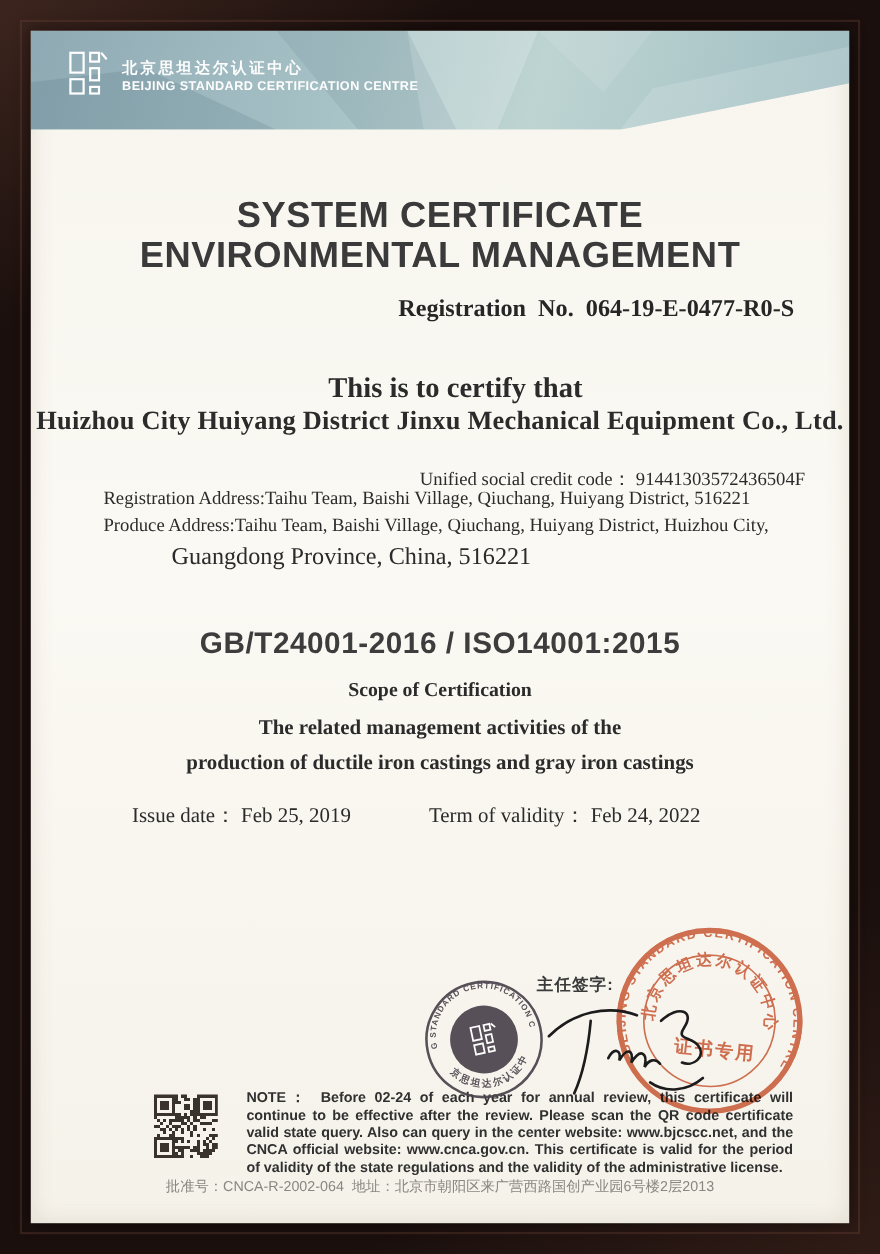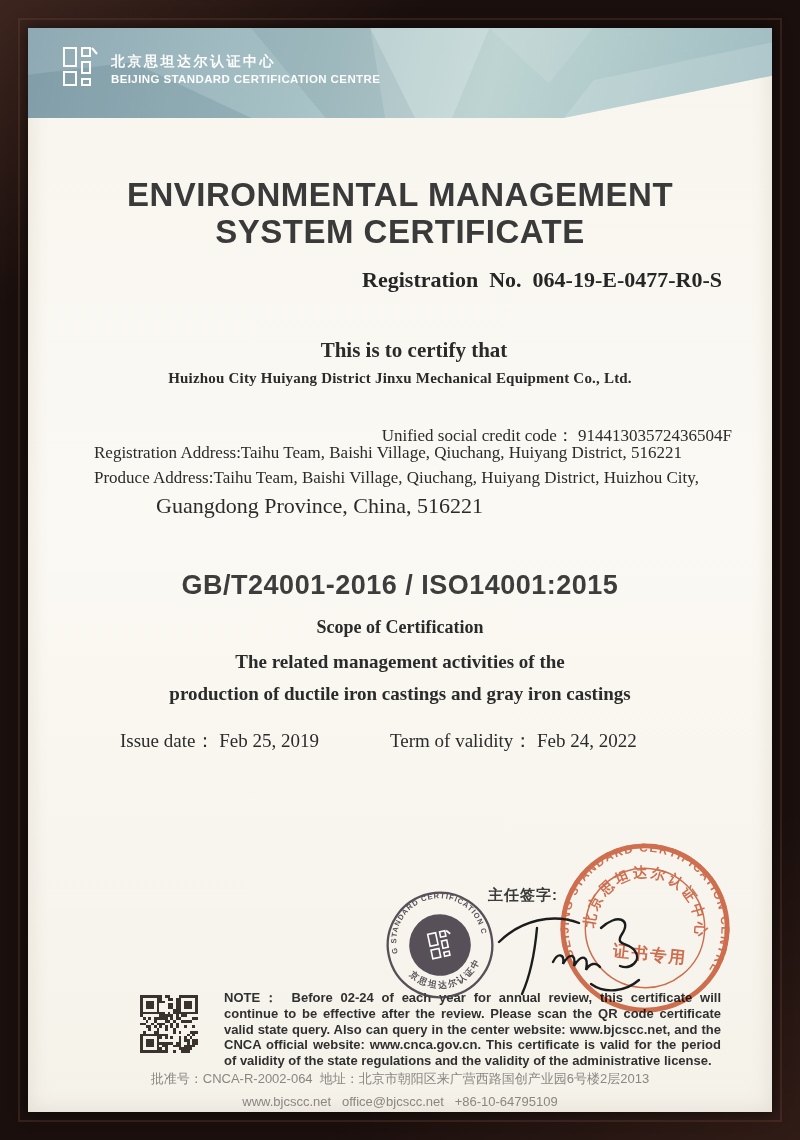--- a/index.html
+++ b/index.html
@@ -47,22 +47,22 @@
 
   
   .abs { position:absolute; }
   .center { left:0; width:100%; text-align:center; }
 
   .title { top:148px; font-family:"Liberation Sans","DejaVu Sans",sans-serif;
     font-weight:bold; font-size:33px; line-height:37px; letter-spacing:.5px; color:#3a3a3a; }
 
   .reg-line { top:239px; right:50px; font-weight:bold; font-size:22px; white-space:pre; color:#262626; }
 
-  .certify-intro { top:310px; font-weight:bold; font-size:21px;padding-left:28px; }
-  .company { top:342px; font-weight:bold; font-size:15px; letter-spacing:.2px; }
+  .certify-intro { top:310px; font-weight:bold; font-size:26px;padding-left:28px; }
+  .company { top:342px; font-weight:bold; font-size:24px; letter-spacing:.2px; }
   .credit  { top:380px; right:40px; font-size:17px; white-space:pre;margin-top:16px; }
 
   .addr1 { top:415px; left:66px;  font-size:17px; }
   .addr2 { top:440px; left:66px;  font-size:17px; }
   .addr3 { top:465px; left:128px; font-size:22px; }
 
   .conf-intro  { top:515px; font-weight:bold; font-size:18px; }
   .standard    { top:542px; font-family:"Liberation Sans","DejaVu Sans",sans-serif;
                  font-weight:bold; font-size:27px; letter-spacing:.5px; color:#3d3d3d; }
   .scope-title { top:589px; font-weight:bold; font-size:18px; }
@@ -121,22 +121,22 @@
           <rect x="20" y="34" width="8" height="6"></rect>
         </g>
       </svg>
       <div class="brand-text">
         <div class="brand-cn">北京思坦达尔认证中心</div>
         <div class="brand-en">BEIJING STANDARD CERTIFICATION CENTRE</div>
       </div>
     </div>
 
     <div class="abs center title">
+      <div>SYSTEM CERTIFICATE</div>
       <div>ENVIRONMENTAL MANAGEMENT</div>
-      <div>SYSTEM CERTIFICATE</div>
     </div>
 
     <div class="abs reg-line"><span>Registration  No.</span>  <span>064-19-E-0477-R0-S</span></div>
 
     <div class="abs center certify-intro">This is to certify that</div>
     <div class="abs center company">Huizhou City Huiyang District Jinxu Mechanical Equipment Co., Ltd.</div>
     <div class="abs credit"><span>Unified social credit code：</span> <span>91441303572436504F</span></div>
     <div class="abs addr1">Registration Address:Taihu Team, Baishi Village, Qiuchang, Huiyang District, 516221</div>
     <div class="abs addr2">Produce Address:Taihu Team, Baishi Village, Qiuchang, Huiyang District, Huizhou City,</div>
     <div class="abs addr3">Guangdong Province, China, 516221</div>
@@ -432,16 +432,15 @@
           <rect x="12" y="20" width="1" height="1" fill="#3a322c"></rect>
           <rect x="15" y="20" width="1" height="1" fill="#3a322c"></rect>
           <rect x="16" y="20" width="1" height="1" fill="#3a322c"></rect>
           <rect x="17" y="20" width="1" height="1" fill="#3a322c"></rect>
         </svg>
     </div>
 
     <p class="abs note"><span class="note-label">NOTE：</span><span>Before 02-24 of each year for annual review, this certificate will continue to be effective after the review. Please scan the QR code certificate valid state query. Also can query in the center website: www.bjcscc.net, and the CNCA official website: www.cnca.gov.cn. This certificate is valid for the period of validity of the state regulations and the validity of the administrative license.</span></p>
 
     <div class="abs center footer-line approval">批准号：CNCA-R-2002-064  地址：北京市朝阳区来广营西路国创产业园6号楼2层2013</div>
-    <div class="abs center footer-line contact">www.bjcscc.net   office@bjcscc.net   +86-10-64795109</div>
 
   </div>
 </div>
 
 </body></html>

